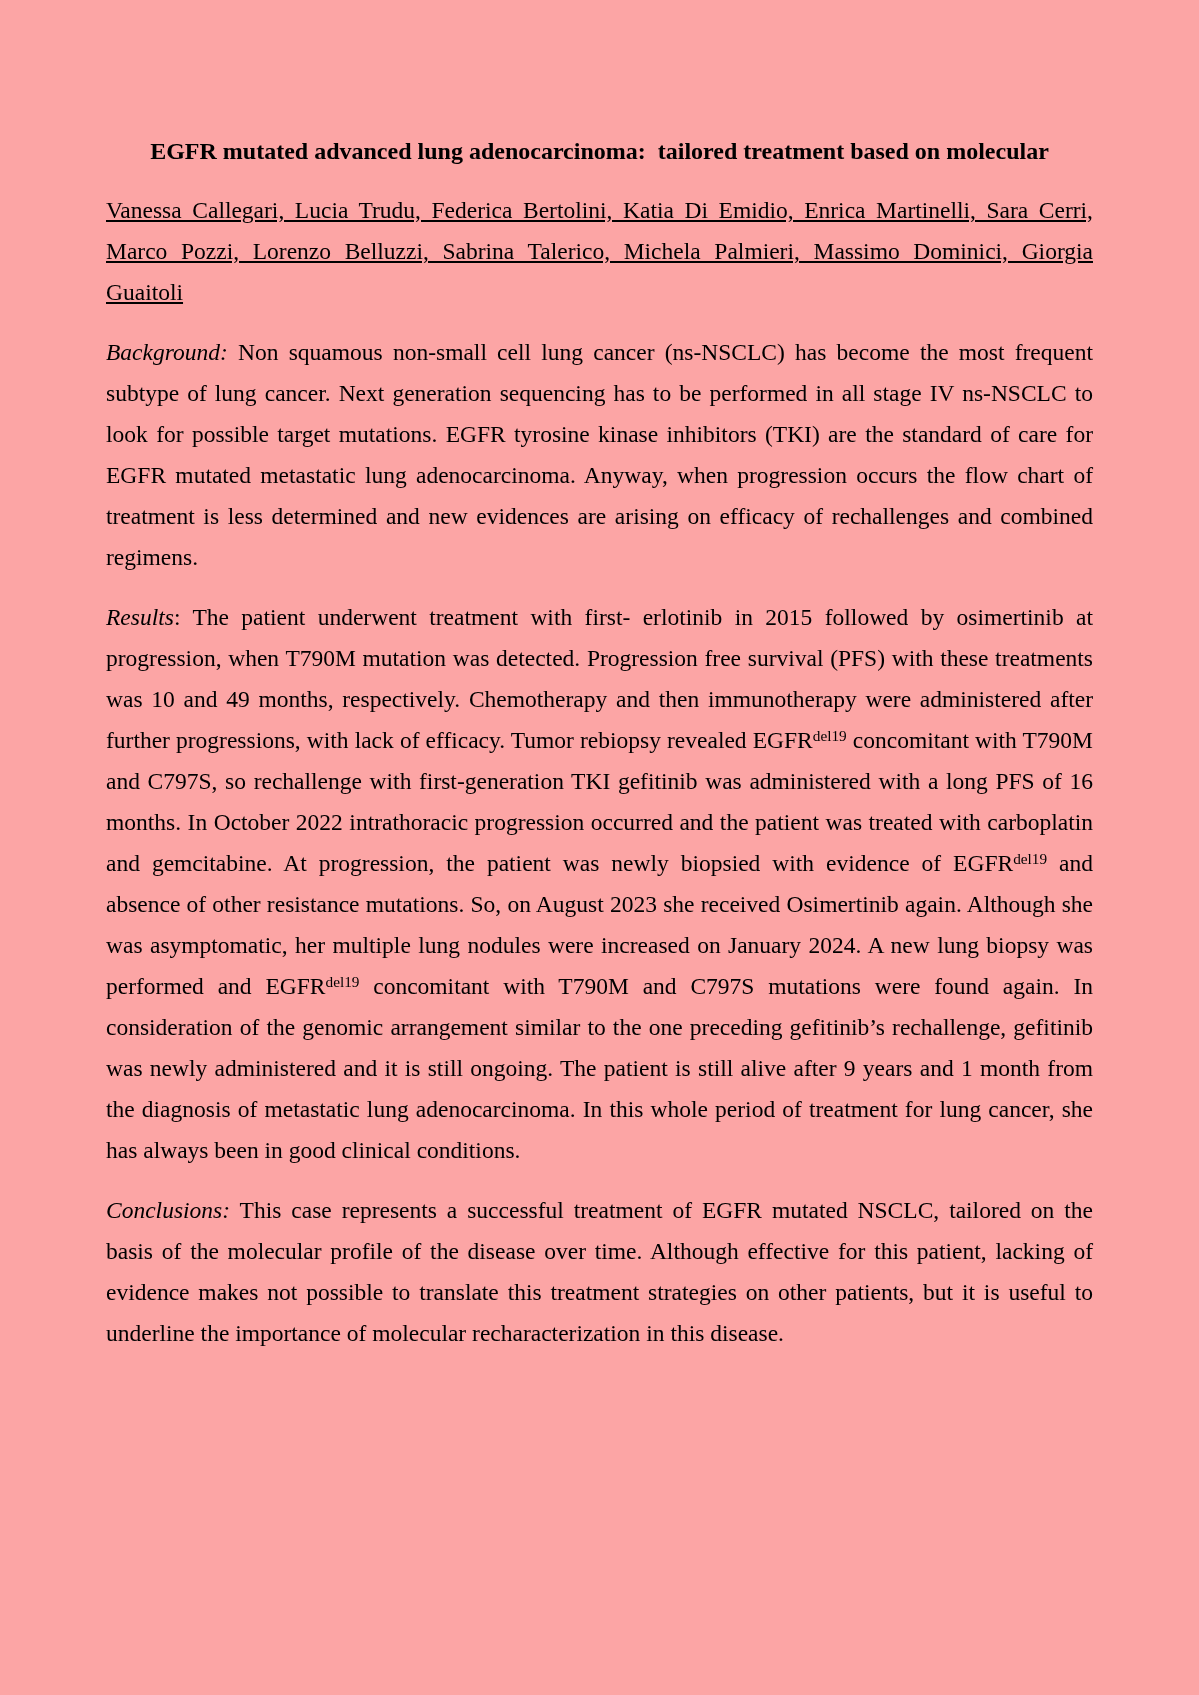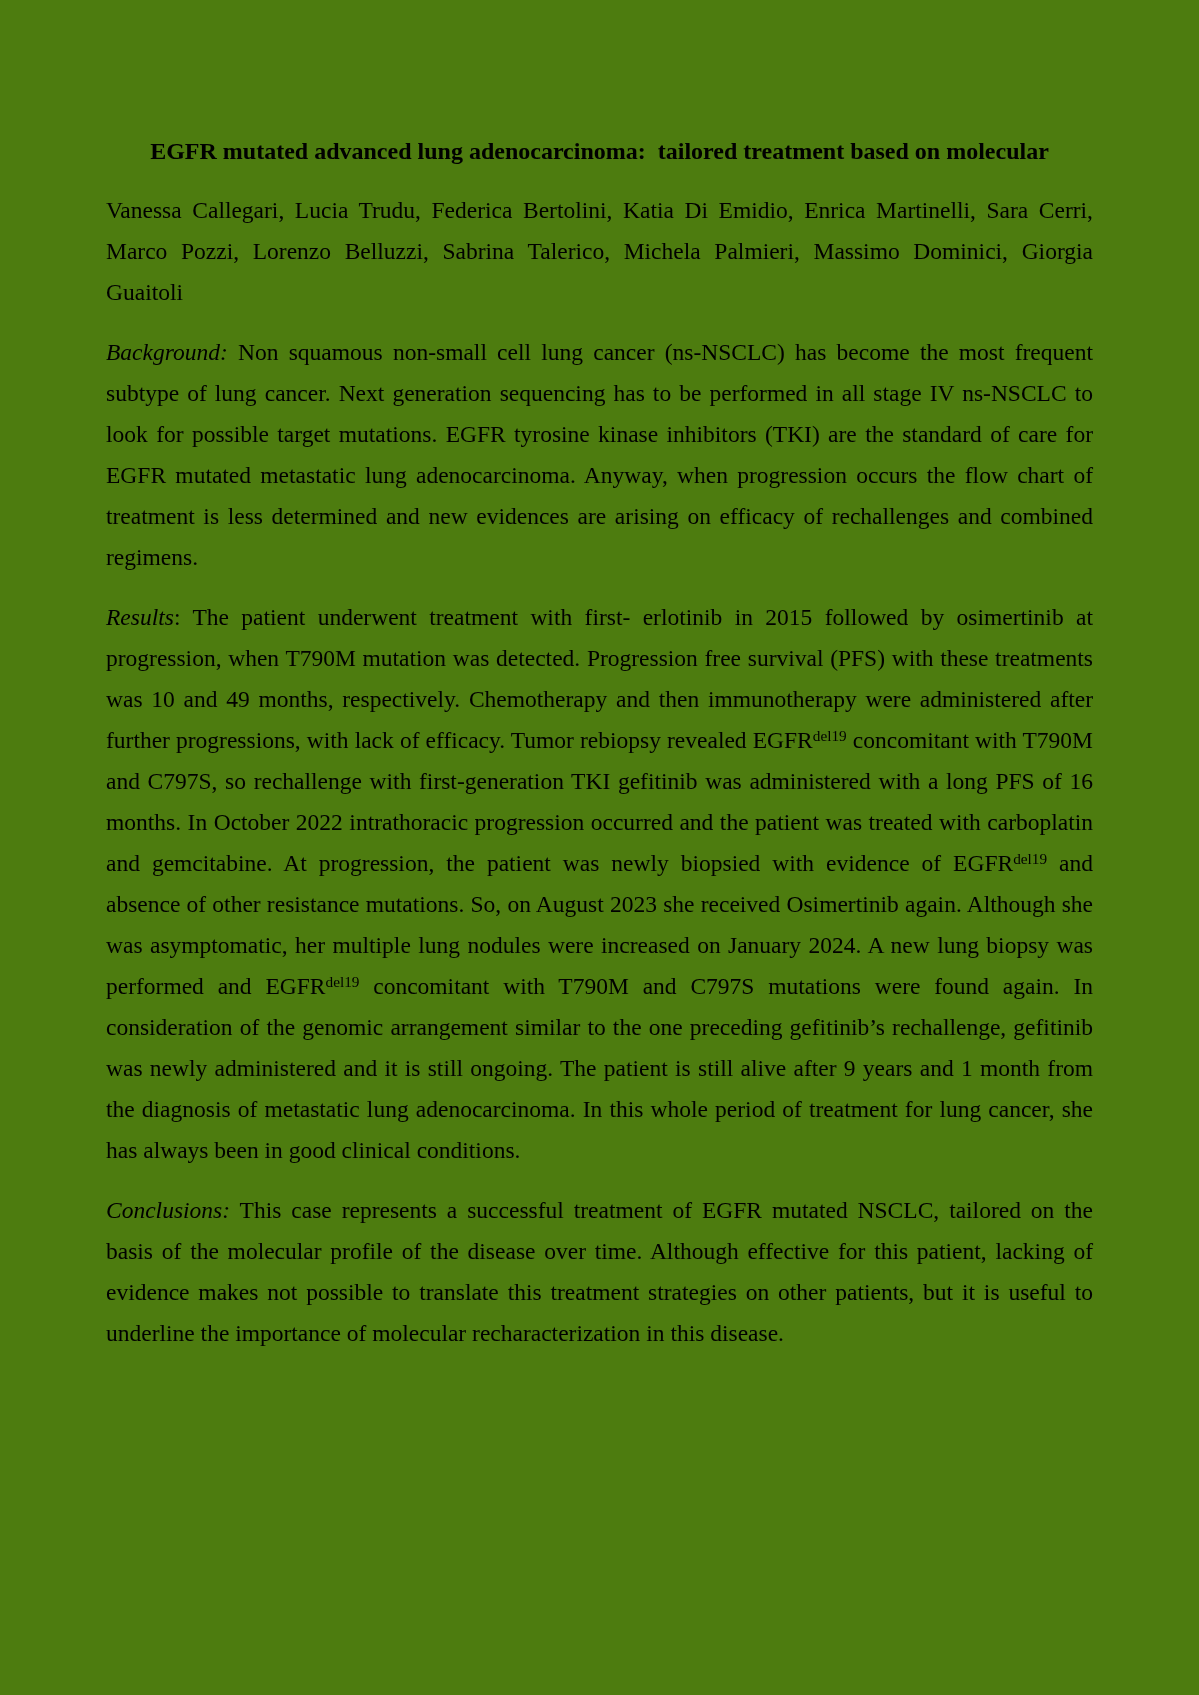--- a/index.html
+++ b/index.html
@@ -4,21 +4,21 @@
 <style>
   html, body {
     margin: 0;
     padding: 0;
     background: #ffffff;
   }
   .page {
     position: relative;
     width: 1199px;
     height: 1695px;
-    background: #4d7c0f;
+    background: #fca5a5;
     color: #000000;
     font-family: "Liberation Serif", serif;
     overflow: hidden;
   }
   .content {
     box-sizing: border-box;
     padding: 131px 106px 0 106px;
     width: 1199px;
     font-size: 23.5px;
     line-height: 41px;
@@ -32,20 +32,21 @@
   .title-line {
     white-space: pre-wrap;
   }
   p.para {
     margin: 12px 0 19px 0;
     text-align: justify;
   }
   p.authors {
     margin: 12px 0 19px 0;
     text-align: justify;
+    text-decoration: underline;
   }
   .indent-sm {
     text-indent: 7px;
   }
   .run-n { font-style: normal; }
   .run-i { font-style: italic; }
   .run-s {
     font-size: 0.65em;
     position: relative;
     top: -0.45em;

